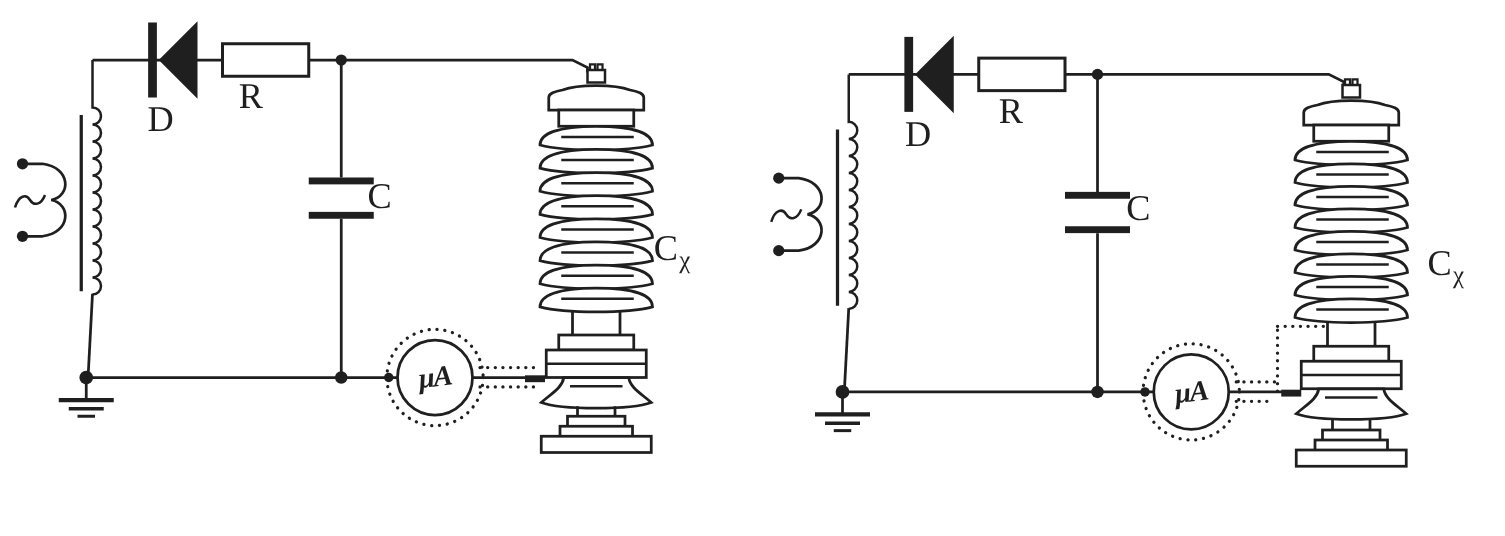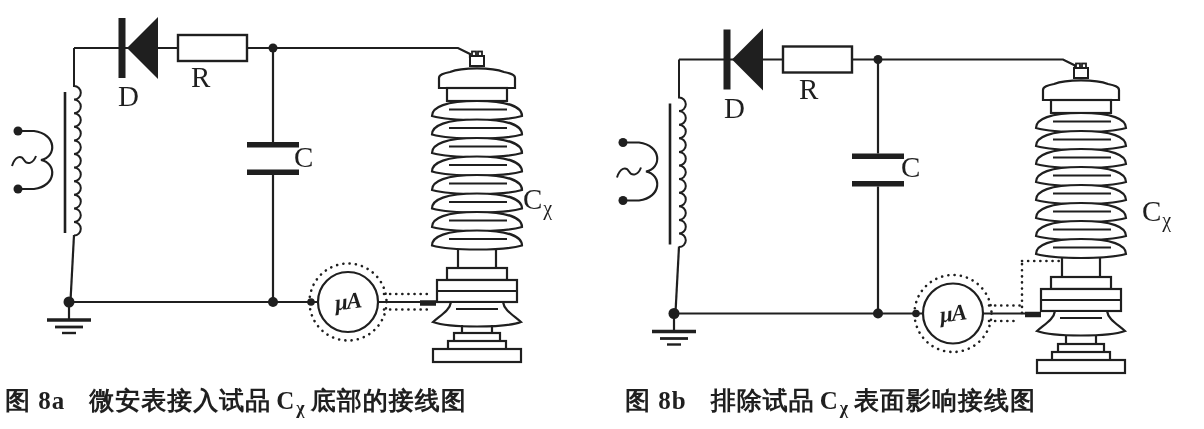--- a/index.html
+++ b/index.html
@@ -184,20 +184,14 @@
   <div class="lbl" style="left:294px;top:143px">C</div>
   <div class="lbl" style="left:523px;top:185px"><span>C</span><span class="sub">χ</span></div>
   <div class="meter-lbl" style="left:321px;top:286px">μA</div>
 
   <div class="lbl" style="left:724px;top:94px">D</div>
   <div class="lbl" style="left:799px;top:75px">R</div>
   <div class="lbl" style="left:901px;top:153px">C</div>
   <div class="lbl" style="left:1142px;top:197px"><span>C</span><span class="sub">χ</span></div>
   <div class="meter-lbl" style="left:926px;top:298px">μA</div>
 
-  <div class="caption" style="left:5px">
-    <span class="figno">图 8a</span><span>微安表接入试品</span><span class="cap-cx"><span>C</span><span class="sub">χ</span></span><span>底部的接线图</span>
-  </div>
-  <div class="caption" style="left:625px">
-    <span class="figno">图 8b</span><span>排除试品</span><span class="cap-cx"><span>C</span><span class="sub">χ</span></span><span>表面影响接线图</span>
-  </div>
 
 </div>
 
 </body></html>

